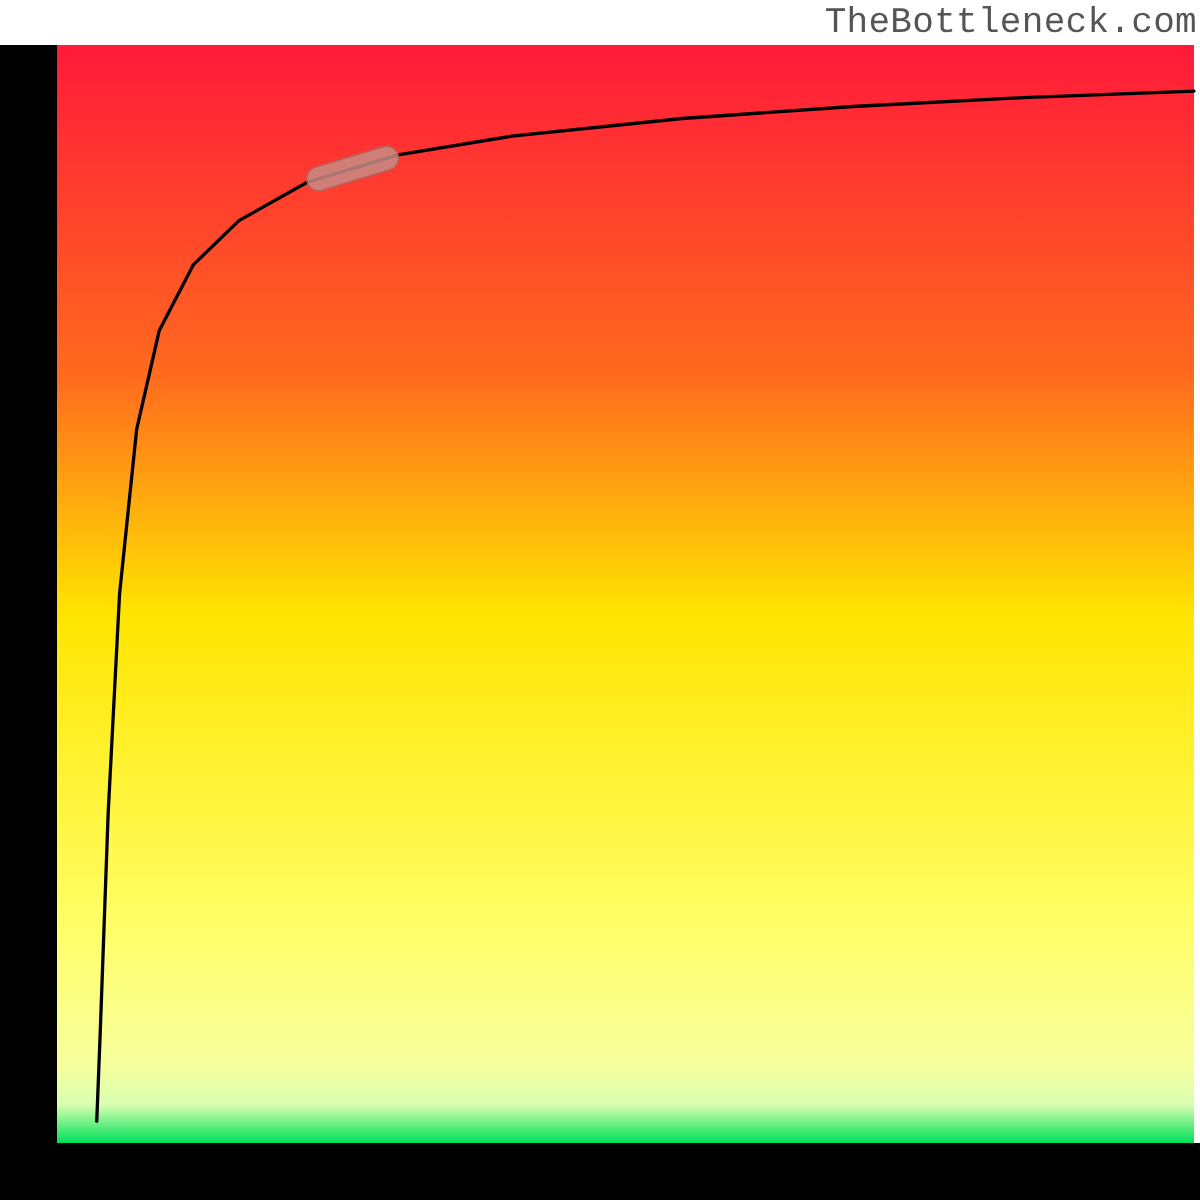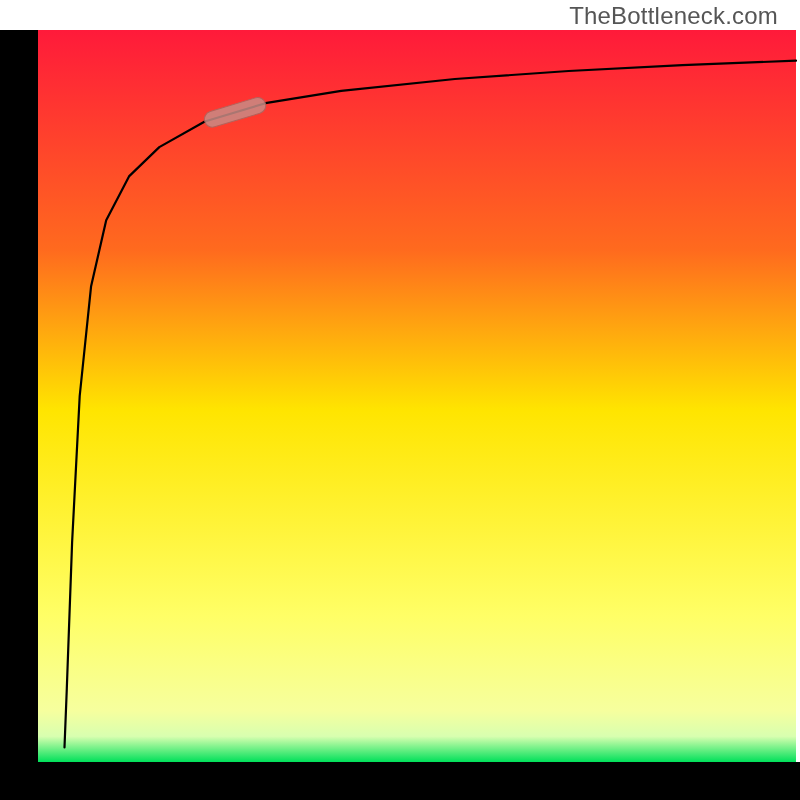--- a/index.html
+++ b/index.html
@@ -12,24 +12,24 @@
     font-family: Arial, Helvetica, sans-serif;
   }
   .frame {
     position: relative;
     width: 800px;
     height: 800px;
   }
   .watermark {
     position: absolute;
     top: 2px;
-    right: 22px;
+    right: 2px;
     font-size: 24px;
     color: #555;
-    font-family: Liberation Sans, sans-serif;
+    font-family: Liberation Mono, monospace;
     letter-spacing: 0.2px;
   }
   svg {
     display: block;
   }
 </style>
 </head>
 <body>
 
 <div class="frame">

